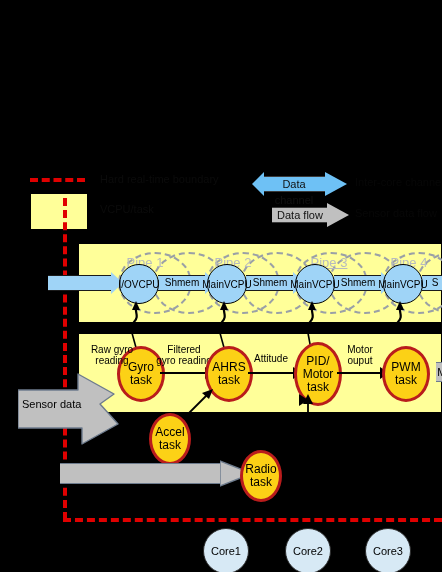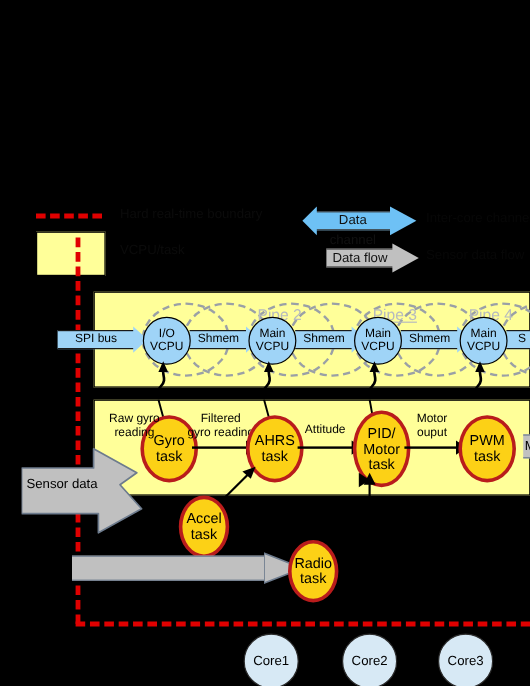--- a/index.html
+++ b/index.html
@@ -89,21 +89,21 @@
   .outlet:after{
     content:"";position:absolute;left:-9px;top:-7px;width:0;height:0;
     border-top:7px solid transparent;border-bottom:7px solid transparent;
     border-left:9px solid transparent;
   }
 
   
   .vcpu{
     position:absolute;width:38px;height:38px;border-radius:50%;
     background:#9fd4f7;border:1px solid #000;
-    display:flex;flex-direction:column;align-items:center;justify-content:center;
+    display:flex;flex-direction:row;align-items:center;justify-content:center;
     font-size:10px;line-height:11px;color:#000;text-align:center;
   }
 
   
   .task{
     position:absolute;background:#fcd116;border:3px solid #b91c1c;
     border-radius:50%;
     display:flex;flex-direction:column;align-items:center;justify-content:center;
     font-size:12px;line-height:13px;color:#000;text-align:center;
   }
@@ -176,28 +176,28 @@
 
   <div class="pipe" style="left:118px;"></div>
   <div class="pipe" style="left:152px;"></div>
   <div class="pipe" style="left:206px;"></div>
   <div class="pipe" style="left:240px;"></div>
   <div class="pipe" style="left:294px;"></div>
   <div class="pipe" style="left:328px;"></div>
   <div class="pipe" style="left:382px;"></div>
   <div class="pipe" style="left:416px;"></div>
 
+  <div class="pipe-label" style="left:108px;">Pipe 1</div>
   <div class="pipe-label" style="left:196px;">Pipe 2</div>
   <div class="pipe-label" style="left:292px;text-decoration:underline;">Pipe 3</div>
   <div class="pipe-label" style="left:372px;">Pipe 4</div>
 
   <div class="barrow" style="left:48px;top:272px;width:78px;">
     <div class="sh" style="width:64px;"></div>
     <div class="hd" style="left:63px;"></div>
-    <div class="tx" style="width:64px;">SPI bus</div>
   </div>
 
   <div class="barrow" style="left:158px;top:272px;width:60px;">
     <div class="sh" style="width:48px;"></div>
     <div class="hd" style="left:47px;"></div>
     <div class="tx" style="width:48px;">Shmem</div>
   </div>
   <div class="barrow" style="left:246px;top:272px;width:60px;">
     <div class="sh" style="width:48px;"></div>
     <div class="hd" style="left:47px;"></div>

